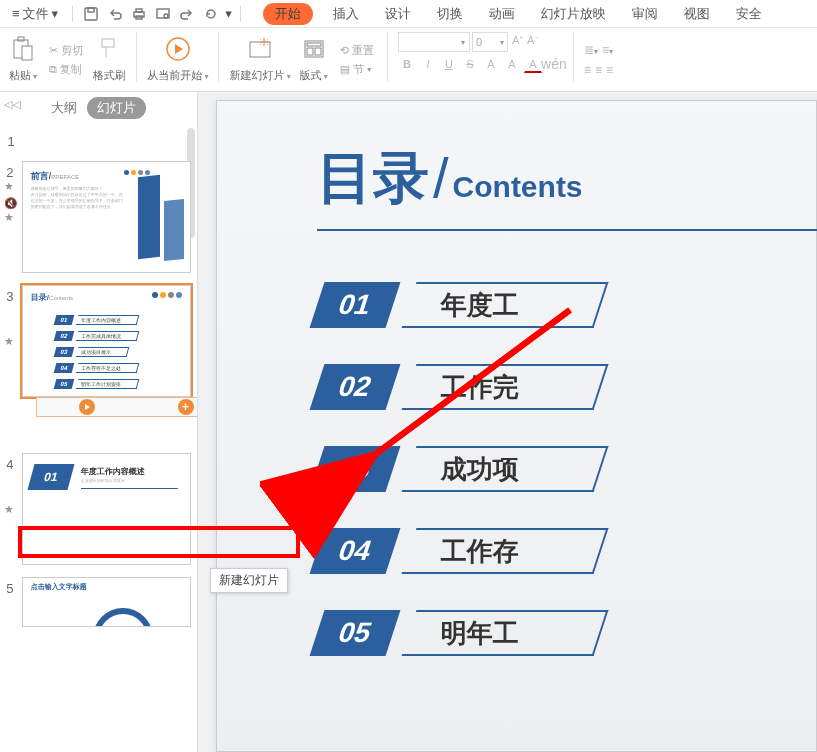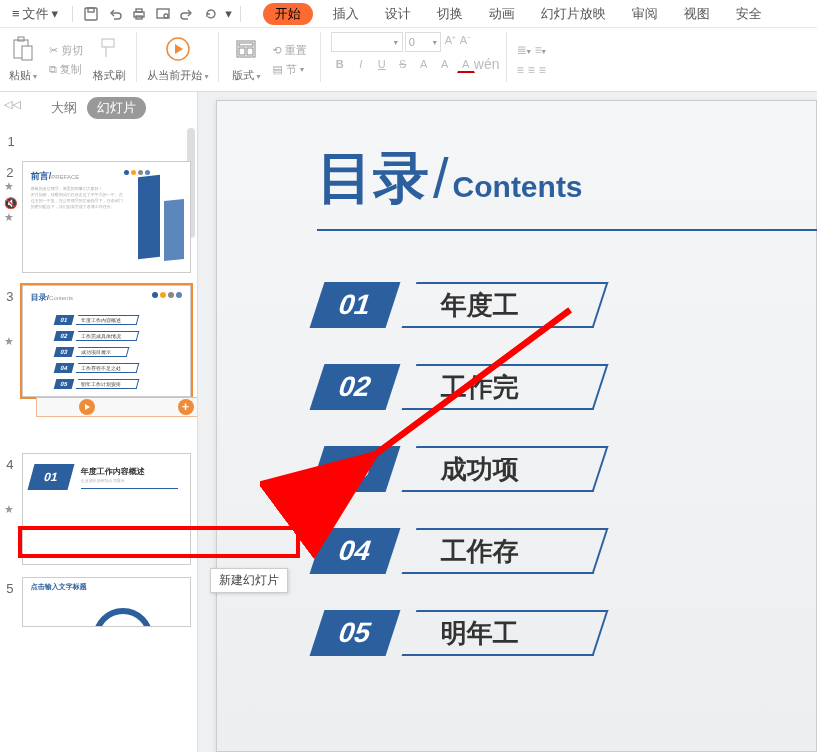--- a/index.html
+++ b/index.html
@@ -6,21 +6,21 @@
 body { background: #fff; width: 817px; height: 752px; overflow: hidden; position: relative; }
 
 
 .menubar { height: 28px; display: flex; align-items: center; padding: 0 6px; gap: 4px; font-size: 13px; color: #555; border-bottom: 1px solid #e8e8e8; }
 .menubar .file-menu { display: flex; align-items: center; gap: 3px; padding: 2px 6px; cursor: pointer; }
 .menubar .divider { width: 1px; height: 16px; background: #ddd; margin: 0 4px; }
 .menubar .qicon { width: 20px; height: 20px; display: inline-flex; align-items: center; justify-content: center; color: #666; cursor: pointer; }
 .menubar .qicon svg { width: 16px; height: 16px; stroke: #777; fill: none; stroke-width: 1.4; }
 .menubar .tabs { display: flex; gap: 14px; margin-left: 14px; }
 .menubar .tab { padding: 2px 6px; cursor: pointer; color: #555; }
-.menubar .tab.active { background: #fd6b33; color: #000000; border-radius: 11px; padding: 2px 12px; }
+.menubar .tab.active { background: #fd6b33; color: #404040; border-radius: 11px; padding: 2px 12px; }
 
 
 .ribbon { height: 64px; display: flex; align-items: flex-start; padding: 4px 6px 0; gap: 6px; border-bottom: 1px solid #ddd; font-size: 12px; color: #888; }
 .ribbon .group { display: flex; flex-direction: column; align-items: center; gap: 2px; }
 .ribbon .group .big { width: 34px; height: 34px; display: flex; align-items: center; justify-content: center; }
 .ribbon .group .label { font-size: 11px; color: #666; white-space: nowrap; }
 .ribbon .mini-col { display: flex; flex-direction: column; gap: 2px; justify-content: center; height: 56px; }
 .ribbon .mini-btn { display: flex; align-items: center; gap: 3px; font-size: 11px; color: #aaa; padding: 1px 3px; }
 .ribbon .vsep { width: 1px; height: 50px; background: #e5e5e5; margin: 0 4px; }
 .ribbon .fontbox { width: 72px; height: 20px; border: 1px solid #ddd; display: flex; align-items: center; font-size: 11px; padding: 0 4px; color: #aaa; }
@@ -215,20 +215,34 @@
         <svg width="28" height="28" viewBox="0 0 28 28">
           <circle cx="14" cy="14" r="11" fill="none" stroke="#f08b39" stroke-width="1.5"></circle>
           <path d="M11 9l8 5-8 5z" fill="#f08b39"></path>
         </svg>
       </div>
     <div class="label"><span>从当前开始</span><span class="caret"> ▾</span></div>
   </div>
   <div class="vsep"></div>
   <div class="group">
     <div class="big">
+        <svg width="28" height="26" viewBox="0 0 28 26">
+          <rect x="4" y="6" width="20" height="15" fill="none" stroke="#888"></rect>
+          <g stroke="#f08b39">
+            <path d="M18 2v8M14 6h8"></path>
+          </g>
+          <g stroke="#f08b39" stroke-width="0.6">
+            <path d="M14 3l1 1M22 3l-1 1M14 9l1-1M22 9l-1-1"></path>
+          </g>
+        </svg>
+      </div>
+    <div class="label"><span>新建幻灯片</span><span class="caret"> ▾</span></div>
+  </div>
+  <div class="group">
+    <div class="big">
         <svg width="22" height="20" viewBox="0 0 22 20" stroke="#888" fill="none">
           <rect x="2" y="2" width="18" height="16"></rect>
           <rect x="4" y="4" width="14" height="3"></rect>
           <rect x="4" y="9" width="6" height="7"></rect>
           <rect x="12" y="9" width="6" height="7"></rect>
         </svg>
       </div>
     <div class="label"><span>版式</span><span class="caret"> ▾</span></div>
   </div>
   <div class="mini-col">

